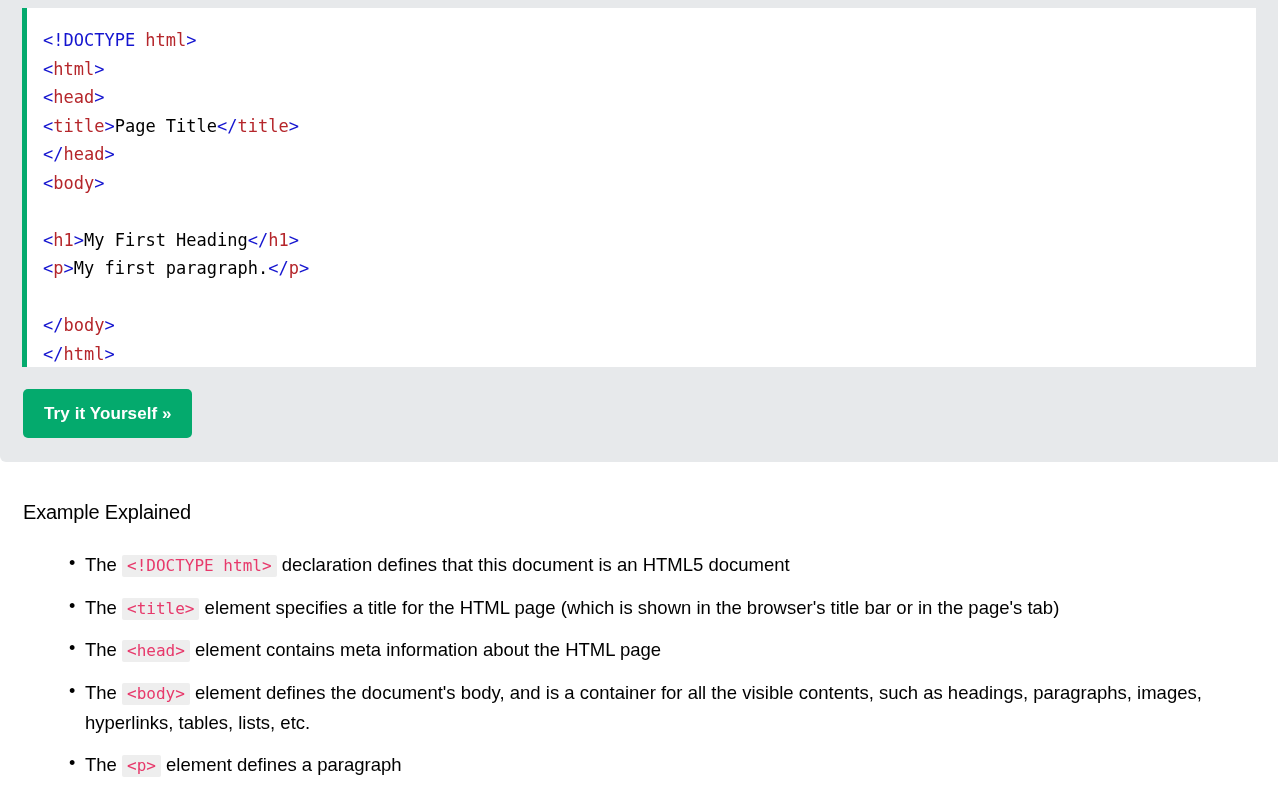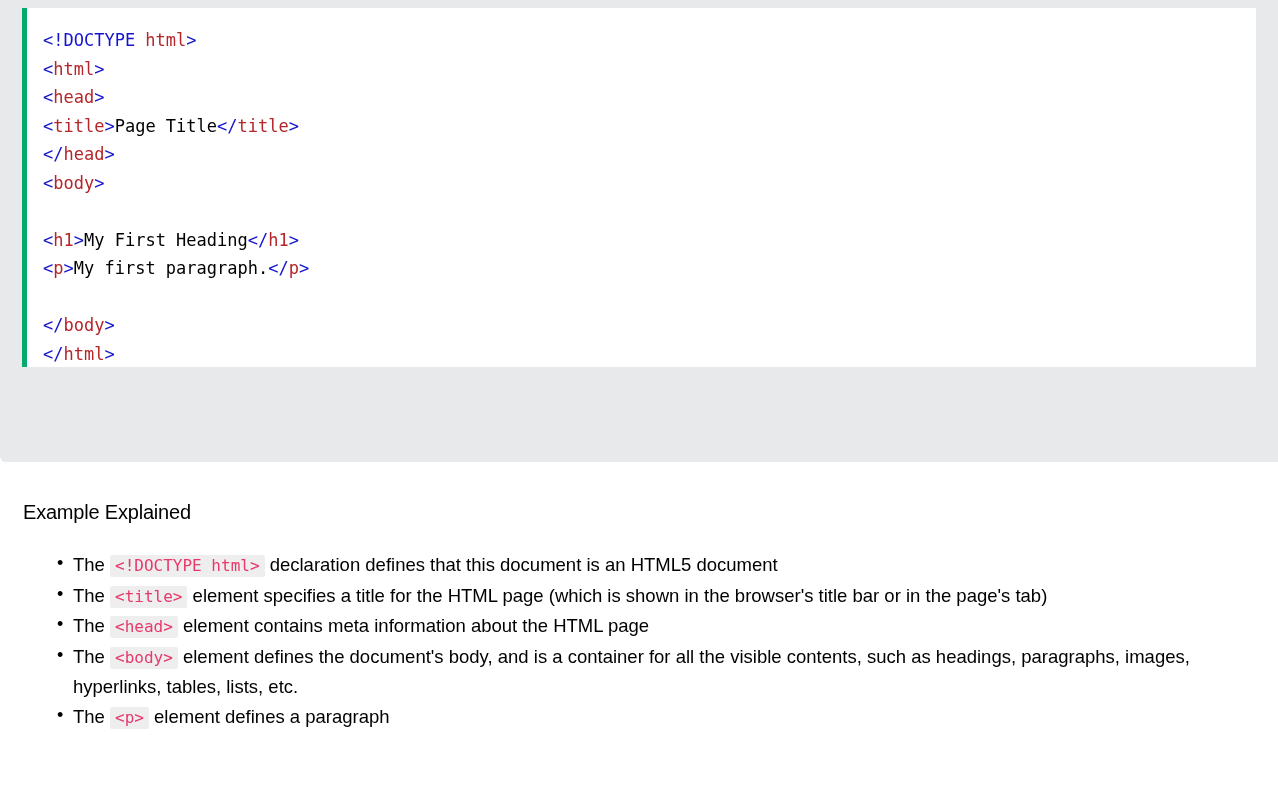--- a/index.html
+++ b/index.html
@@ -86,21 +86,21 @@
     margin: 26px 0 0 0;
     padding: 0 0 0 57px;
     list-style: none;
   }
   ul.explain-list li {
     position: relative;
     font-size: 18.5px;
     line-height: 29.6px;
     color: #000000;
     padding: 0 0 0 16px;
-    margin: 0;
+    margin: 12px;
   }
   ul.explain-list li::before {
     content: "\2022";
     position: absolute;
     left: 0;
     top: -1px;
     font-size: 18px;
     color: #000000;
   }
   code.inline {
@@ -126,20 +126,23 @@
 <span class="br">&lt;/</span><span class="tg">head</span><span class="br">&gt;</span>
 <span class="br">&lt;</span><span class="tg">body</span><span class="br">&gt;</span>
 
 <span class="br">&lt;</span><span class="tg">h1</span><span class="br">&gt;</span><span class="tx">My First Heading</span><span class="br">&lt;/</span><span class="tg">h1</span><span class="br">&gt;</span>
 <span class="br">&lt;</span><span class="tg">p</span><span class="br">&gt;</span><span class="tx">My first paragraph.</span><span class="br">&lt;/</span><span class="tg">p</span><span class="br">&gt;</span>
 
 <span class="br">&lt;/</span><span class="tg">body</span><span class="br">&gt;</span>
 <span class="br">&lt;/</span><span class="tg">html</span><span class="br">&gt;</span></pre>
   </div>
 
+  <div class="tryit-row">
+    <button class="tryit-btn">Try it Yourself »</button>
+  </div>
 
 </div>
 
 <div class="explained">
 
   <h2 class="section-title">Example Explained</h2>
 
   <ul class="explain-list" id="explain-list">
       <li><span>The </span><code class="inline">&lt;!DOCTYPE html&gt;</code><span> declaration defines that this document is an HTML5 document</span></li>
       <li><span>The </span><code class="inline">&lt;title&gt;</code><span> element specifies a title for the HTML page (which is shown in the browser's title bar or in the page's tab)</span></li>

